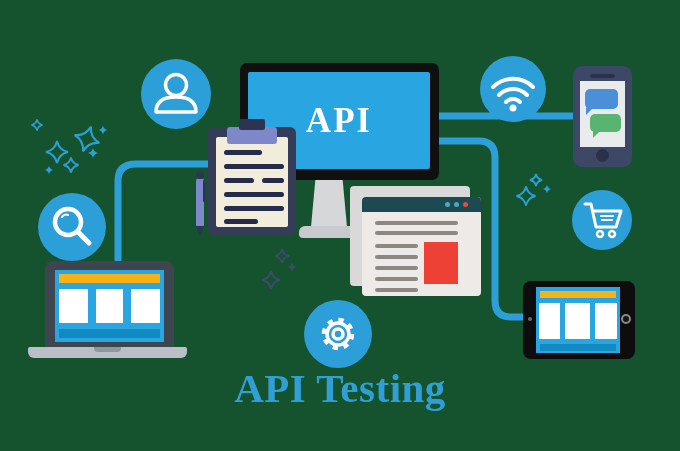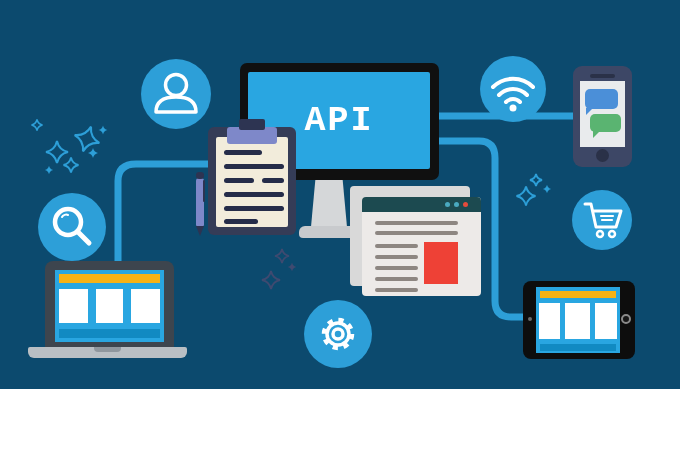--- a/index.html
+++ b/index.html
@@ -1,17 +1,17 @@
 <!DOCTYPE html>
 <html><head>
 <meta charset="utf-8">
 <style>
   html,body{margin:0;padding:0;background:#fff;}
-  .stage{position:relative;width:680px;height:389px;background:#0c4a6e;overflow:hidden;
-         font-family:Liberation Mono, monospace;}
+  .stage{position:relative;width:680px;height:451px;background:#14532d;overflow:hidden;
+         font-family:Liberation Serif, serif;}
   .abs{position:absolute;}
   svg.layer{position:absolute;left:0;top:0;width:680px;height:451px;}
   .z1{z-index:1}.z2{z-index:2}.z3{z-index:3}.z4{z-index:4}.z5{z-index:5}.z6{z-index:6}.z7{z-index:7}
 
   
   .monitor-bezel{left:240px;top:63px;width:199px;height:117px;background:#101010;border-radius:7px;}
   .monitor-screen{left:248px;top:72px;width:182px;height:97px;background:#29a6e1;border-radius:2px;
                   display:flex;align-items:center;justify-content:center;}
   .monitor-label{color:#ffffff;font-weight:bold;font-size:35px;letter-spacing:2px;}
   .monitor-neck{left:311px;top:180px;width:36px;height:47px;background:#d5d7d9;
@@ -213,14 +213,15 @@
     </g>
     <g stroke="#3f4a70" fill="none">
       <path d="M0 -10 Q1.8 -1.8 10 0 Q1.8 1.8 0 10 Q-1.8 1.8 -10 0 Q-1.8 -1.8 0 -10 Z" transform="translate(282,256) scale(0.7)" stroke-width="2.4"></path>
       <path d="M0 -10 Q1.8 -1.8 10 0 Q1.8 1.8 0 10 Q-1.8 1.8 -10 0 Q-1.8 -1.8 0 -10 Z" transform="translate(271,280) scale(0.9)" stroke-width="2"></path>
     </g>
     <g fill="#3f4a70">
       <path d="M0 -10 Q1.8 -1.8 10 0 Q1.8 1.8 0 10 Q-1.8 1.8 -10 0 Q-1.8 -1.8 0 -10 Z" transform="translate(292,267) scale(0.45)"></path>
     </g>
   </svg>
 
+  <div class="abs title z6">API Testing</div>
 
 </div>
 
 </body></html>

